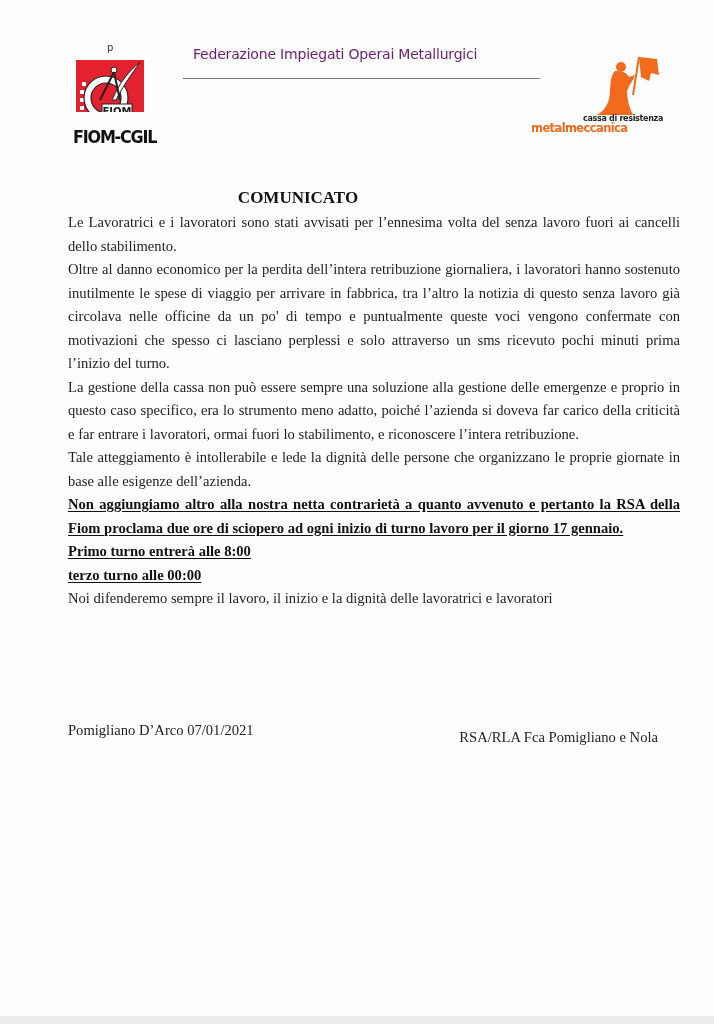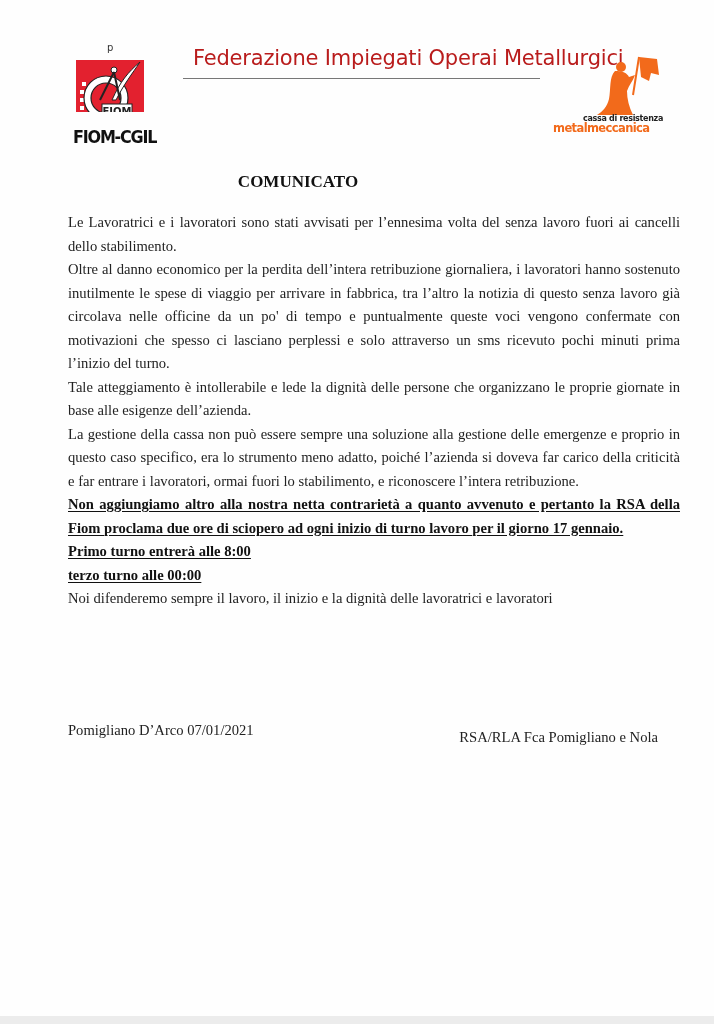--- a/index.html
+++ b/index.html
@@ -3,29 +3,29 @@
 <meta charset="utf-8">
 <style>
   html, body { margin: 0; padding: 0; background: #ffffff; }
   body { width: 714px; height: 1024px; position: relative; overflow: hidden; }
   .page { position: absolute; left: 0; top: 0; width: 714px; height: 1016px; background: #fefefe; }
   .bottom-strip { position: absolute; left: 0; top: 1016px; width: 714px; height: 8px; background: #ececec; }
   .fiom-p { position: absolute; left: 107px; top: 42px; font-family: "DejaVu Sans", sans-serif; font-size: 10px; color: #333; }
   .fiom-box { position: absolute; left: 76px; top: 60px; width: 68px; height: 52px; background: #e3212f; overflow: hidden; }
   .fiom-caption { position: absolute; left: 73px; top: 126px; font-family: "DejaVu Sans", sans-serif; font-weight: bold; font-size: 16px; letter-spacing: -1.2px; color: #111; transform: scaleY(1.15); transform-origin: left top; }
 
-  .header-title { position: absolute; left: 193px; top: 46px; font-family: "DejaVu Sans", sans-serif; font-size: 21px; color: #b91c1c; letter-spacing: -0.2px; }
+  .header-title { position: absolute; left: 193px; top: 46px; font-family: "DejaVu Sans", sans-serif; font-size: 14px; color: #701a75; letter-spacing: -0.2px; }
   .header-rule { position: absolute; left: 183px; top: 78px; width: 357px; height: 1px; background: #777; }
 
   .cassa-logo { position: absolute; left: 553px; top: 55px; width: 110px; height: 85px; }
   .cassa-line1 { position: absolute; left: 583px; top: 114px; font-family: "DejaVu Sans", sans-serif; font-weight: bold; font-size: 8px; color: #222; letter-spacing: -0.3px; }
-  .cassa-line2 { position: absolute; left: 553px; top: 121px; font-family: "DejaVu Sans", sans-serif; font-weight: bold; font-size: 11.5px; color: #f26a1b; letter-spacing: -0.6px; }
+  .cassa-line2 { position: absolute; left: 531px; top: 121px; font-family: "DejaVu Sans", sans-serif; font-weight: bold; font-size: 11.5px; color: #f26a1b; letter-spacing: -0.6px; }
 
   
-  .title { position: absolute; left: 0; width: 596px; top: 172px; text-align: center; font-family: "Liberation Serif", "DejaVu Serif", serif; font-weight: bold; font-size: 17px; color: #111; }
+  .title { position: absolute; left: 0; width: 596px; top: 188px; text-align: center; font-family: "Liberation Serif", "DejaVu Serif", serif; font-weight: bold; font-size: 17px; color: #111; }
   .body { position: absolute; left: 68px; top: 211px; width: 612px; font-family: "Liberation Serif", "DejaVu Serif", serif; font-size: 14.6px; line-height: 23.5px; color: #222; }
   .body p { margin: 0; text-align: justify; }
   .body p.last-line-left { text-align-last: left; }
   .strong { font-weight: bold; text-decoration: underline; text-underline-offset: 2px; color: #111; }
 
   .footer-place { position: absolute; left: 68px; top: 722px; font-family: "Liberation Serif", "DejaVu Serif", serif; font-size: 14.6px; color: #222; }
   .footer-sign { position: absolute; right: 56px; top: 729px; font-family: "Liberation Serif", "DejaVu Serif", serif; font-size: 14.6px; color: #222; }
 </style>
 </head>
 <body>
@@ -80,22 +80,22 @@
     </svg>
   </div>
   <div class="cassa-line1">cassa di resistenza</div>
   <div class="cassa-line2">metalmeccanica</div>
 
   <div class="title">COMUNICATO</div>
 
   <div class="body">
     <p class="last-line-left">Le Lavoratrici e i lavoratori sono stati avvisati per l’ennesima volta del senza lavoro fuori ai cancelli dello stabilimento.</p>
     <p class="last-line-left">Oltre al danno economico per la perdita dell’intera retribuzione giornaliera, i lavoratori hanno sostenuto inutilmente le spese di viaggio per arrivare in fabbrica, tra l’altro la notizia di questo senza lavoro già circolava nelle officine da un po' di tempo e puntualmente queste voci vengono confermate con motivazioni che spesso ci lasciano perplessi e solo attraverso un sms ricevuto pochi minuti prima l’inizio del turno.</p>
+    <p class="last-line-left">La gestione della cassa non può essere sempre una soluzione alla gestione delle emergenze e proprio in questo caso specifico, era lo strumento meno adatto, poiché l’azienda si doveva far carico della criticità e far entrare i lavoratori, ormai fuori lo stabilimento, e riconoscere l’intera retribuzione.</p>
     <p class="last-line-left">Tale atteggiamento è intollerabile e lede la dignità delle persone che organizzano le proprie giornate in base alle esigenze dell’azienda.</p>
-    <p class="last-line-left">La gestione della cassa non può essere sempre una soluzione alla gestione delle emergenze e proprio in questo caso specifico, era lo strumento meno adatto, poiché l’azienda si doveva far carico della criticità e far entrare i lavoratori, ormai fuori lo stabilimento, e riconoscere l’intera retribuzione.</p>
     <p class="last-line-left strong">Non aggiungiamo altro alla nostra netta contrarietà a quanto avvenuto e pertanto la RSA della Fiom proclama due ore di sciopero ad ogni inizio di turno lavoro per il giorno 17 gennaio.</p>
     <p><span class="strong">Primo turno entrerà alle 8:00</span></p>
     <p><span class="strong">terzo turno alle 00:00</span></p>
     <p class="last-line-left">Noi difenderemo sempre il lavoro, il inizio e la dignità delle lavoratrici e lavoratori</p>
   </div>
 
   <div class="footer-place">Pomigliano D’Arco 07/01/2021</div>
   <div class="footer-sign">RSA/RLA Fca Pomigliano e Nola</div>
 </div>
 <div class="bottom-strip"></div>

